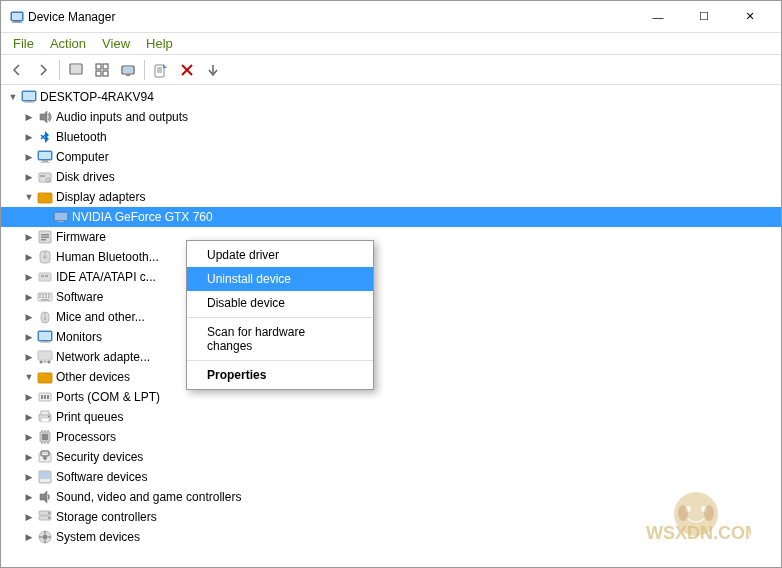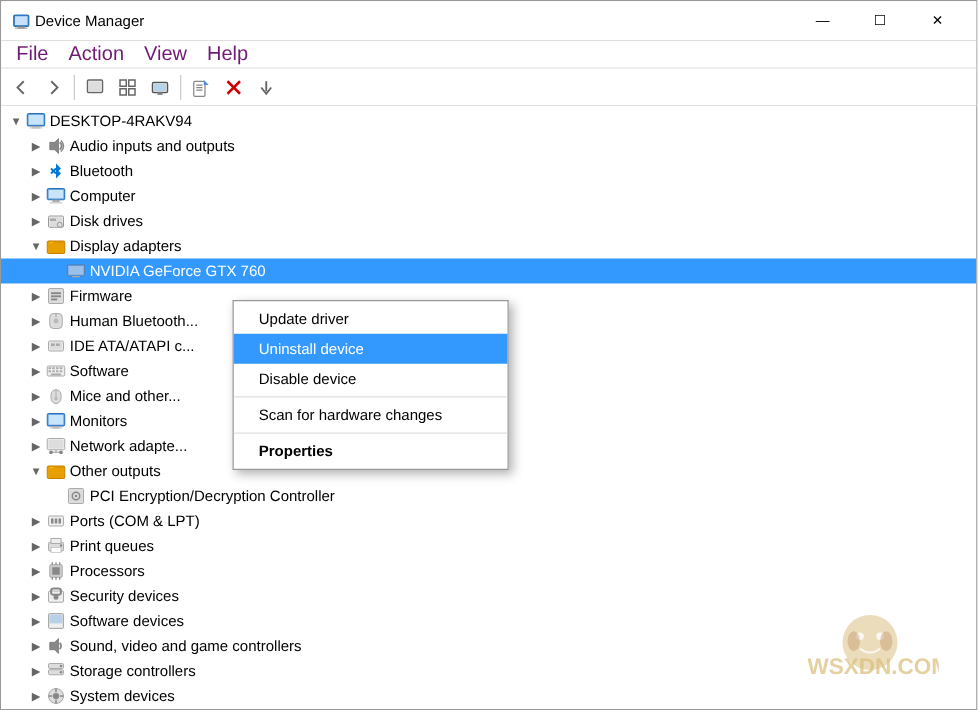--- a/index.html
+++ b/index.html
@@ -54,22 +54,22 @@
       height: 22px;
       background: #fff;
       display: flex;
       align-items: center;
       padding: 0 4px;
       border-bottom: 1px solid #e0e0e0;
     }
     .menu-item {
       padding: 2px 8px;
       cursor: pointer;
-      font-size: 16px;
-      color: #701a75;
+      font-size: 13px;
+      color: #4d7c0f;
     }
     .toolbar {
       height: 30px;
       background: #fff;
       display: flex;
       align-items: center;
       padding: 2px 4px;
       border-bottom: 1px solid #e0e0e0;
       gap: 2px;
     }
@@ -134,21 +134,21 @@
       justify-content: center;
     }
     .tree-label {
       font-size: 12px;
     }
     
     .context-menu {
       position: absolute;
       top: 155px;
       left: 185px;
-      width: 221px;
+      width: 188px;
       background: #fff;
       border: 1px solid #999;
       box-shadow: 3px 3px 8px rgba(0,0,0,0.3);
       z-index: 100;
       padding: 2px 0;
     }
     .ctx-item {
       padding: 5px 20px;
       cursor: pointer;
       font-size: 12px;
@@ -450,34 +450,23 @@
       </div>
 
       <div class="tree-item" style="padding-left:20px;">
         <div class="expander">▼</div>
         <div class="tree-icon">
           <svg width="16" height="16" viewBox="0 0 16 16">
             <rect x="1" y="4" width="14" height="10" rx="1" fill="#e8a000" stroke="#c88000" stroke-width="0.8"></rect>
             <path d="M1 6 Q3 4 5 4 L6 5 L14 5" fill="#f4b800" stroke="#c88000" stroke-width="0.5"></path>
           </svg>
         </div>
-        <span class="tree-label">Other outputs</span>
-      </div>
-
-      <div class="tree-item" style="padding-left:36px;">
-        <div class="expander" style="visibility:hidden;"></div>
-        <div class="tree-icon">
-          <svg width="16" height="16" viewBox="0 0 16 16">
-            <rect x="2" y="2" width="12" height="12" rx="1" fill="#ddd" stroke="#aaa" stroke-width="0.8"></rect>
-            <circle cx="8" cy="8" r="3" fill="none" stroke="#888" stroke-width="1.2"></circle>
-            <circle cx="8" cy="8" r="1" fill="#888"></circle>
-          </svg>
-        </div>
-        <span class="tree-label">PCI Encryption/Decryption Controller</span>
-      </div>
+        <span class="tree-label">Other devices</span>
+      </div>
+
 
       <div class="tree-item" style="padding-left:20px;">
         <div class="expander">▶</div>
         <div class="tree-icon">
           <svg width="16" height="16" viewBox="0 0 16 16">
             <rect x="2" y="4" width="12" height="8" rx="1" fill="#eee" stroke="#aaa" stroke-width="0.8"></rect>
             <rect x="4" y="6" width="2" height="4" fill="#888"></rect>
             <rect x="7" y="6" width="2" height="4" fill="#888"></rect>
             <rect x="10" y="6" width="2" height="4" fill="#888"></rect>
           </svg>

